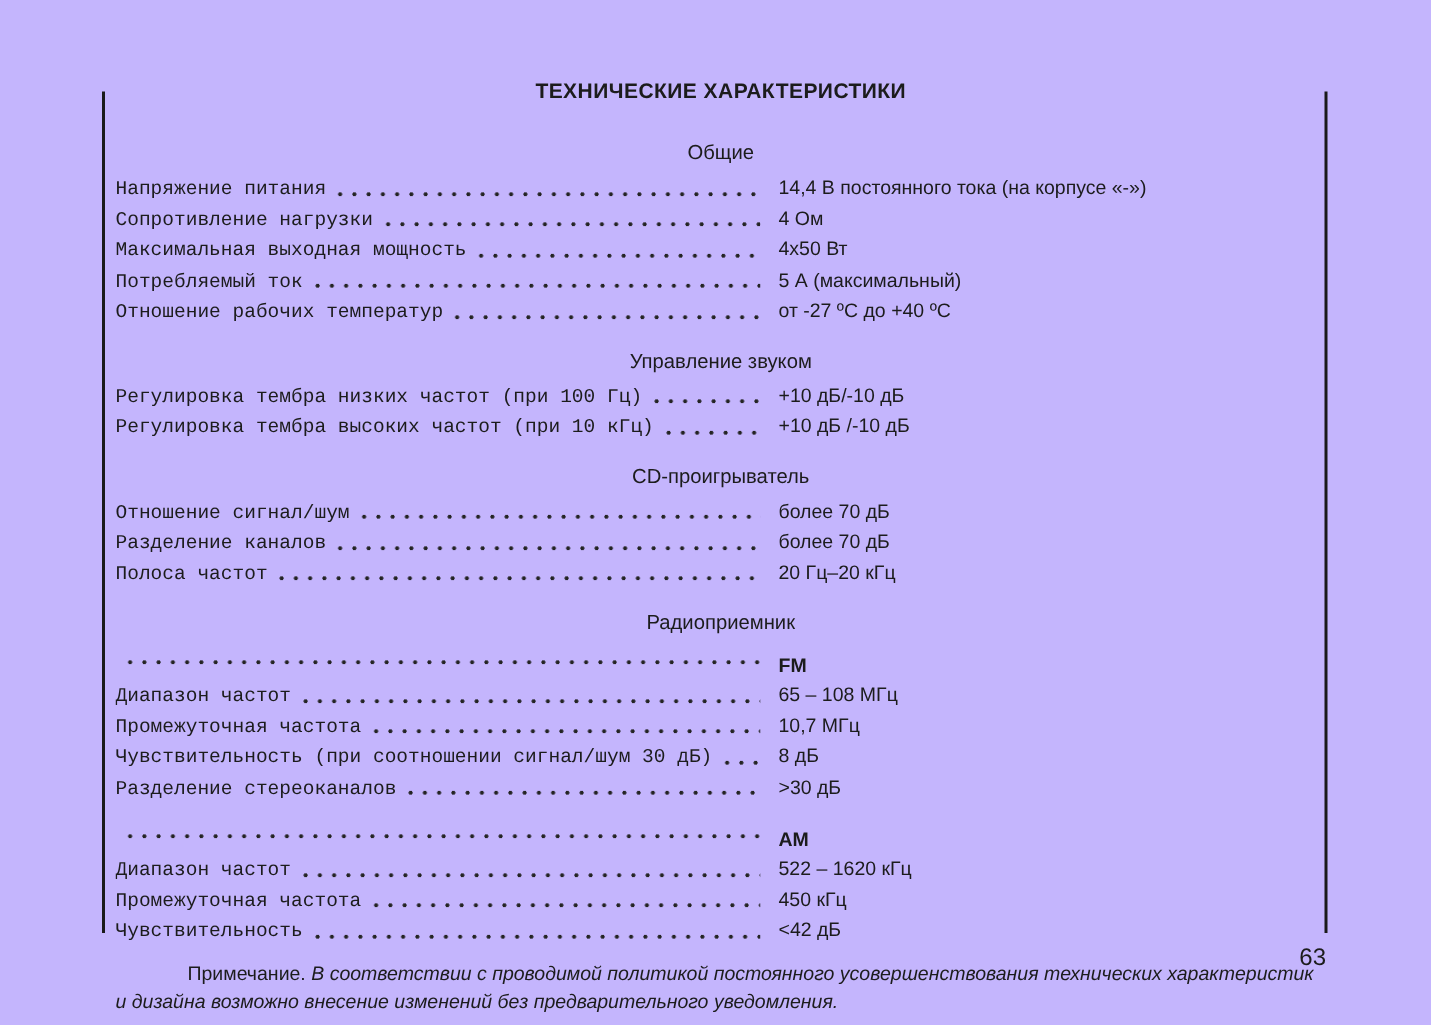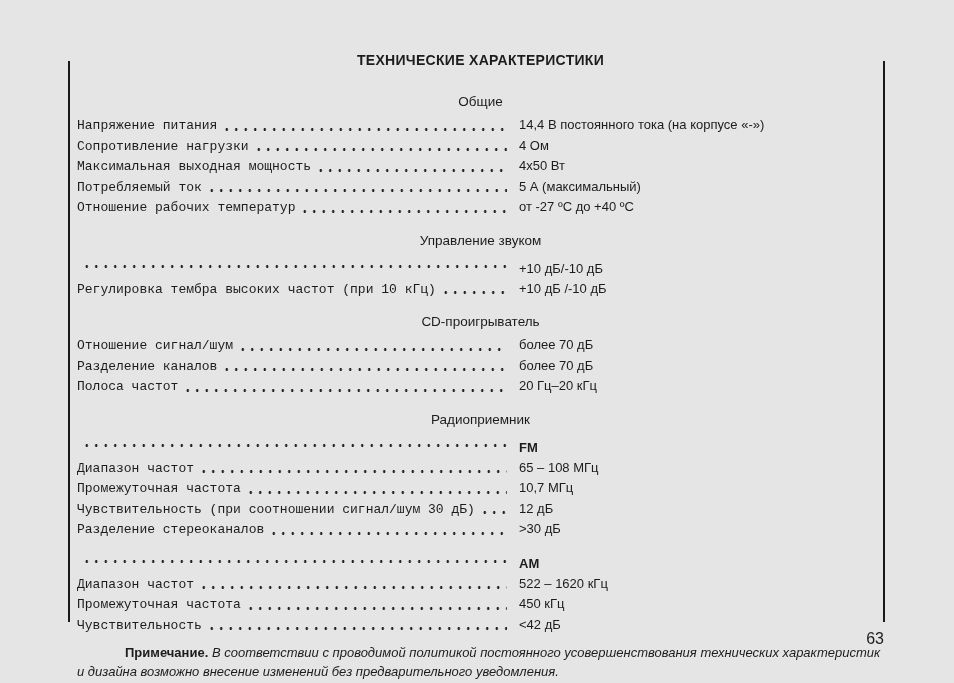--- a/index.html
+++ b/index.html
@@ -1,20 +1,20 @@
 <!DOCTYPE html>
 <html><head>
 <meta charset="utf-8">
 <style>
   html, body { margin: 0; padding: 0; background: #ffffff; }
   .page {
     position: relative;
     width: 954px;
     height: 683px;
-    background: #e5e5e5;
+    background: #c4b5fd;
     font-family: "Liberation Sans", sans-serif;
     color: #1c1c1c;
     overflow: hidden;
   }
   .rule {
     position: absolute;
     top: 61px;
     width: 2px;
     height: 561px;
     background: #1a1a1a;
@@ -70,21 +70,21 @@
     background-position: left bottom 4px;
   }
   .value { margin-left: 12px; white-space: nowrap; }
   .value.bold { font-weight: bold; }
   .note {
     margin: 8px 0 0 0;
     font-size: 13px;
     line-height: 19px;
     text-indent: 16px;
   }
-  .note .note-label { font-weight: bold; font-style: normal; padding-left: 32px; }
+  .note .note-label { font-weight: normal; font-style: normal; padding-left: 32px; }
   .note .note-text  { font-style: italic; }
   .page-number {
     position: absolute;
     top: 630px;
     right: 70px;
     font-size: 16px;
     line-height: 18px;
   }
 </style>
 </head>
@@ -130,20 +130,21 @@
       <span class="leader">
           <span class="label">Отношение рабочих температур</span>
           <span class="dots"></span>
         </span>
       <span class="value">от -27 ºС до +40 ºС</span>
     </div>
 
     <h2 class="section-heading">Управление звуком</h2>
     <div class="row">
       <span class="leader">
+          <span class="label">Регулировка тембра низких частот (при 100 Гц)</span>
           <span class="dots"></span>
         </span>
       <span class="value">+10 дБ/-10 дБ</span>
     </div>
     <div class="row">
       <span class="leader">
           <span class="label">Регулировка тембра высоких частот (при 10 кГц)</span>
           <span class="dots"></span>
         </span>
       <span class="value">+10 дБ /-10 дБ</span>
@@ -192,21 +193,21 @@
           <span class="label">Промежуточная частота</span>
           <span class="dots"></span>
         </span>
       <span class="value">10,7 МГц</span>
     </div>
     <div class="row">
       <span class="leader">
           <span class="label">Чувствительность (при соотношении сигнал/шум 30 дБ)</span>
           <span class="dots"></span>
         </span>
-      <span class="value">12 дБ</span>
+      <span class="value">8 дБ</span>
     </div>
     <div class="row">
       <span class="leader">
           <span class="label">Разделение стереоканалов</span>
           <span class="dots"></span>
         </span>
       <span class="value">&gt;30 дБ</span>
     </div>
     <div class="row gap-before">
       <span class="leader">

